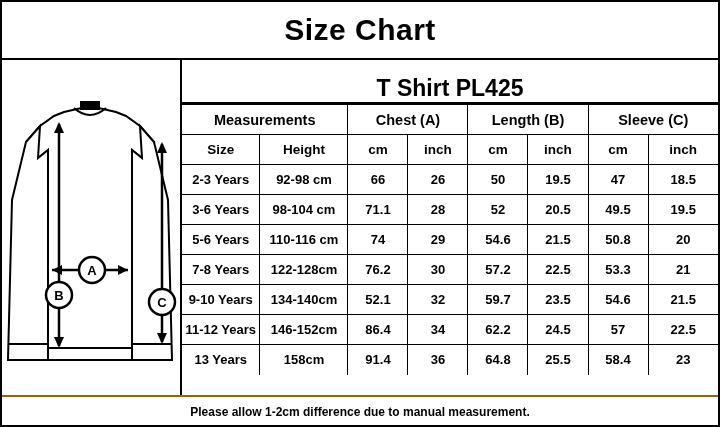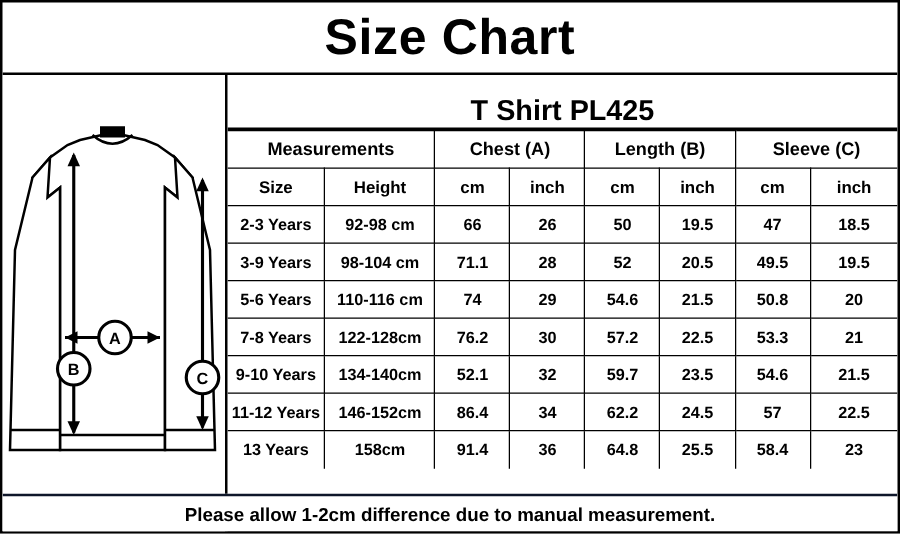--- a/index.html
+++ b/index.html
@@ -20,21 +20,21 @@
   }
   
   .title-bar {
     height: 56px;
     border-bottom: 2px solid #000000;
     display: flex;
     align-items: center;
     justify-content: center;
   }
   .title-bar .title {
-    font-size: 40px;
+    font-size: 30px;
     font-weight: bold;
     letter-spacing: 0.5px;
   }
   
   .body {
     display: flex;
     height: 369px;
   }
   .left-pane {
     width: 180px;
@@ -90,25 +90,25 @@
   .tbl-wrap {
     flex: 1;
   }
   
   table.size-table tr > *:last-child { border-right: none; }
   table.size-table tr > *:first-child { border-left: none; }
   table.size-table tbody tr:last-child > * { border-bottom: none; }
   
   .footer-note {
     height: 30px;
-    border-top: 2px solid #0f172a;
+    border-top: 2px solid #a16207;
     display: flex;
     align-items: center;
     justify-content: center;
-    font-size: 15px;
+    font-size: 12px;
     font-weight: bold;
   }
   .footer-wrap {
     position: absolute;
     left: 0;
     right: 0;
     bottom: 0;
     height: 30px;
     background: #ffffff;
     z-index: 5;
@@ -213,21 +213,21 @@
               <td class="size-cell">2-3 Years</td>
               <td class="height-cell">92-98 cm</td>
               <td>66</td>
               <td>26</td>
               <td>50</td>
               <td>19.5</td>
               <td>47</td>
               <td>18.5</td>
             </tr>
             <tr>
-              <td class="size-cell">3-9 Years</td>
+              <td class="size-cell">3-6 Years</td>
               <td class="height-cell">98-104 cm</td>
               <td>71.1</td>
               <td>28</td>
               <td>52</td>
               <td>20.5</td>
               <td>49.5</td>
               <td>19.5</td>
             </tr>
             <tr>
               <td class="size-cell">5-6 Years</td>

